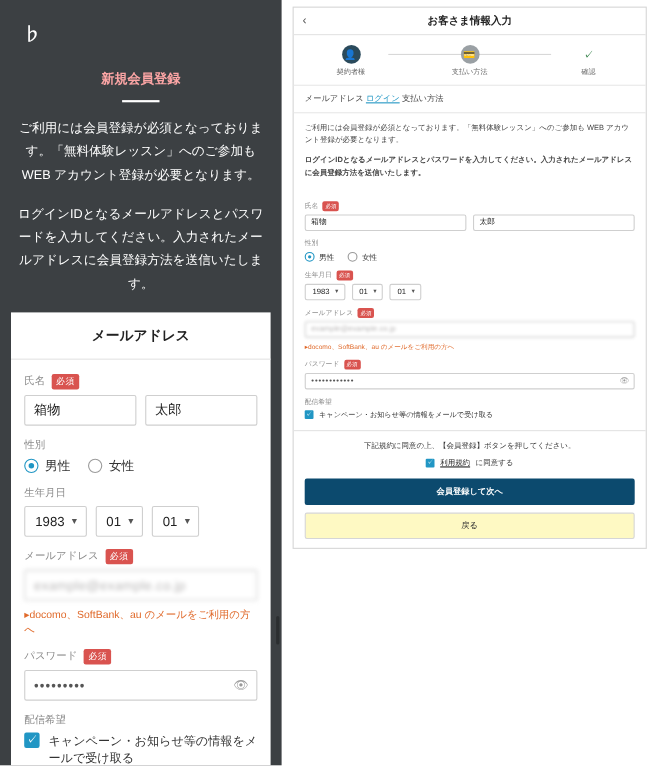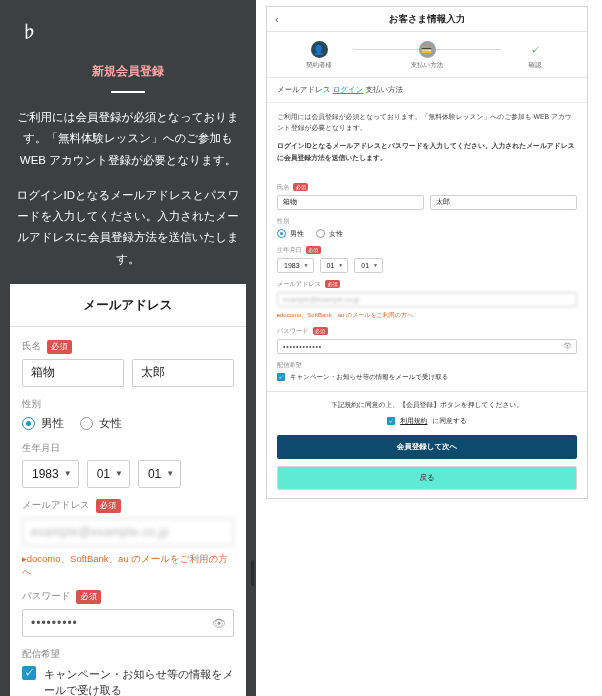--- a/index.html
+++ b/index.html
@@ -211,21 +211,21 @@
   .d-agree-note { text-align:center; font-size: 6.8px; color:#333; padding: 8px 0 6px; }
   .d-agree-row { display:flex; align-items:center; justify-content:center; gap: 5px; font-size: 6.8px; color:#333; padding-bottom: 9px; }
   .d-agree-row a { color:#222; text-decoration: underline; }
   .d-submit {
     display:block; width: calc(100% - 20px); margin: 0 10px;
     background:#0c4a6e; color:#fff; border:none; border-radius: 2px;
     font-size: 7.5px; font-weight:bold; padding: 7px 0; text-align:center;
   }
   .d-back-btn {
     display:block; width: calc(100% - 20px); margin: 7px 10px 0;
-    background:#5eead4; color:#333; border:1px solid #d6d6d6; border-radius:2px;
+    background:#fef9c3; color:#333; border:1px solid #d6d6d6; border-radius:2px;
     font-size: 7.5px; padding: 6px 0; text-align:center;
   }
 </style>
 </head>
 <body>
 
 <div class="page">
 
   <div class="mobile">
 

